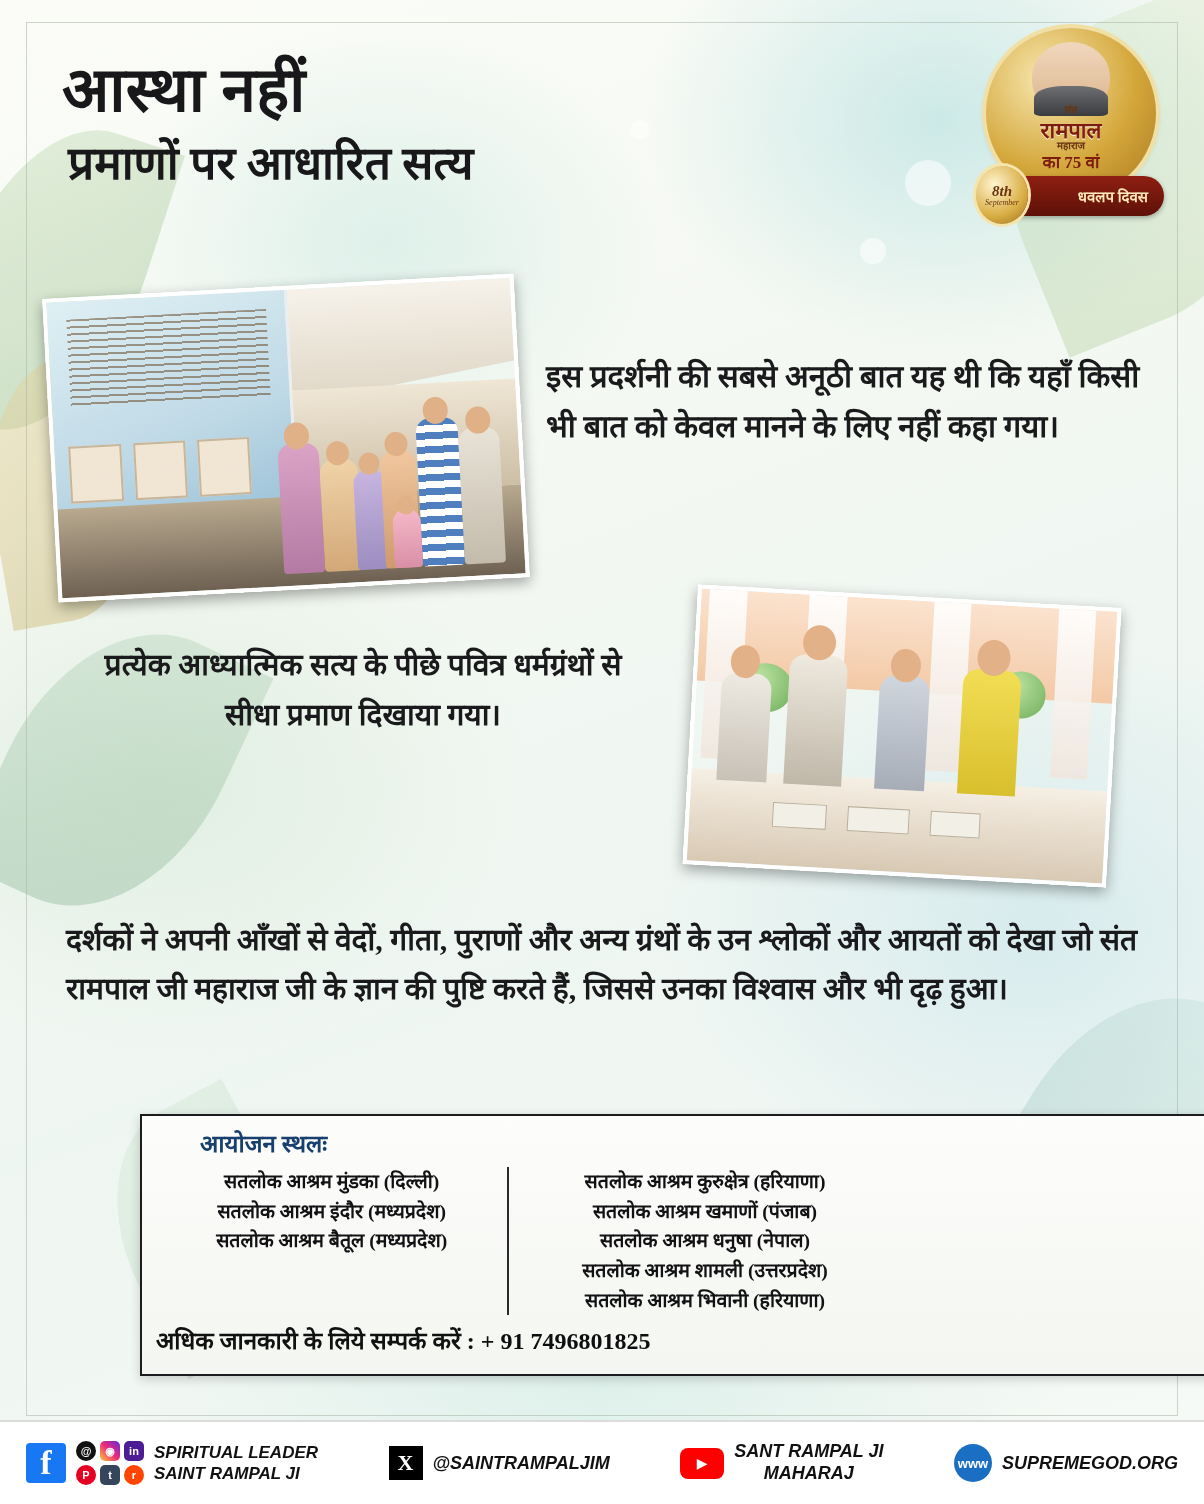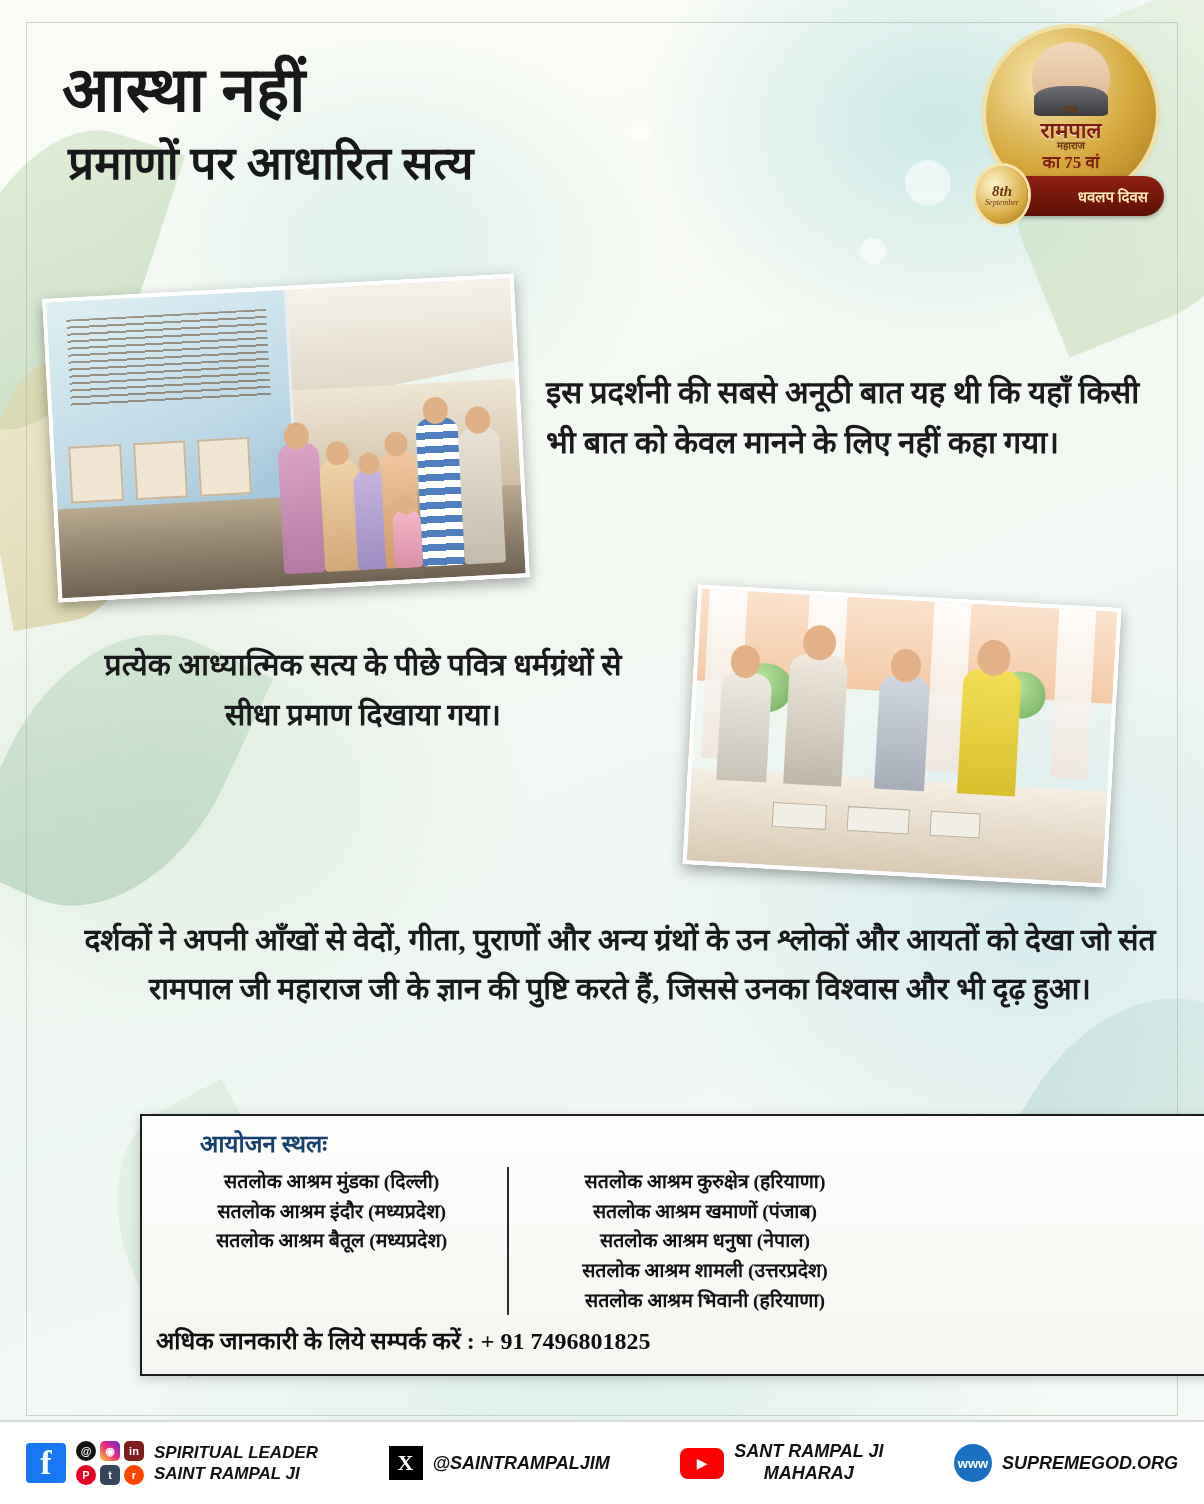--- a/index.html
+++ b/index.html
@@ -140,23 +140,23 @@
   #p2 .bk{ position:absolute; bottom:14%; height:9%; background:#f2efe6; border:1px solid #b9ae9a;}
   #p2 .flower{ position:absolute; border-radius:50%; background:radial-gradient(circle at 35% 30%,#bde3a2,#6fae5c);}
   #p2 .prsn{ position:absolute; bottom:30%; border-radius:16px 16px 0 0;}
   #p2 .hd{ position:absolute; border-radius:50%; background:#e3b188;}
 
   
   .body-text {
     font-family:"Liberation Serif", serif;
     color:#1a1a1c; font-weight:700;
   }
-  #text1 { position:absolute; left:546px; top:352px; width:600px; font-size:31px; line-height:1.62; text-align:left;margin-top:16px; }
+  #text1 { position:absolute; left:546px; top:352px; width:600px; font-size:31px; line-height:1.62; text-align:left; }
   #text2 { position:absolute; left:78px; top:640px; width:570px; font-size:30px; line-height:1.66; text-align:center; }
-  #text3 { position:absolute; left:80px; top:916px; width:1080px; font-size:30px; line-height:1.62; text-align:center; }
+  #text3 { position:absolute; left:66px; top:916px; width:1080px; font-size:30px; line-height:1.62; }
 
   
   .venue {
     position:absolute; left:140px; top:1114px; width:1086px; height:262px;
     background:linear-gradient(#fdfdfb,#f3f6f1);
     border:2px solid #1c1c1e;
     box-shadow:0 3px 10px rgba(0,0,0,.18);
     padding:10px 14px 8px;
   }
   .venue-top { display:flex; align-items:flex-end; gap:10px; padding-left:44px;}
@@ -190,21 +190,21 @@
   .fb-icon {
     width:40px; height:40px; background:#1877f2; color:#fff; border-radius:4px;
     font-family:"Liberation Serif", serif; font-weight:700; font-size:34px;
     display:flex; align-items:center; justify-content:center; line-height:1;
   }
   .mini-grid { display:grid; grid-template-columns:repeat(3,20px); grid-gap:4px; }
   .mini { width:20px; height:20px; border-radius:5px; display:flex; align-items:center; justify-content:center;
           font-size:11px; color:#fff; font-weight:700; }
   .m-threads{ background:#111; border-radius:50%; }
   .m-insta{ background:linear-gradient(45deg,#f9ce34,#ee2a7b,#6228d7); }
-  .m-linkedin{ background:#7f1d1d; }
+  .m-linkedin{ background:#4c1d95; }
   .m-pinterest{ background:#e60023; border-radius:50%; }
   .m-tumblr{ background:#35465c; }
   .m-reddit{ background:#ff4500; border-radius:50%; }
   .f-label { font-family:"Liberation Sans", sans-serif; font-weight:700; font-style:italic; font-size:17px; color:#111; line-height:1.25;}
   .x-icon { width:34px; height:34px; background:#000; color:#fff; display:flex; align-items:center; justify-content:center;
             font-weight:700; font-size:22px; font-family:"Liberation Serif", serif;}
   .yt-icon { width:44px; height:31px; background:#ff0000; border-radius:8px; color:#fff;
              display:flex; align-items:center; justify-content:center; font-size:14px;}
   .web-icon { width:38px; height:38px; border-radius:50%; background:#1b6fc2; color:#fff;
               display:flex; align-items:center; justify-content:center; font-size:13px; font-weight:700;}

